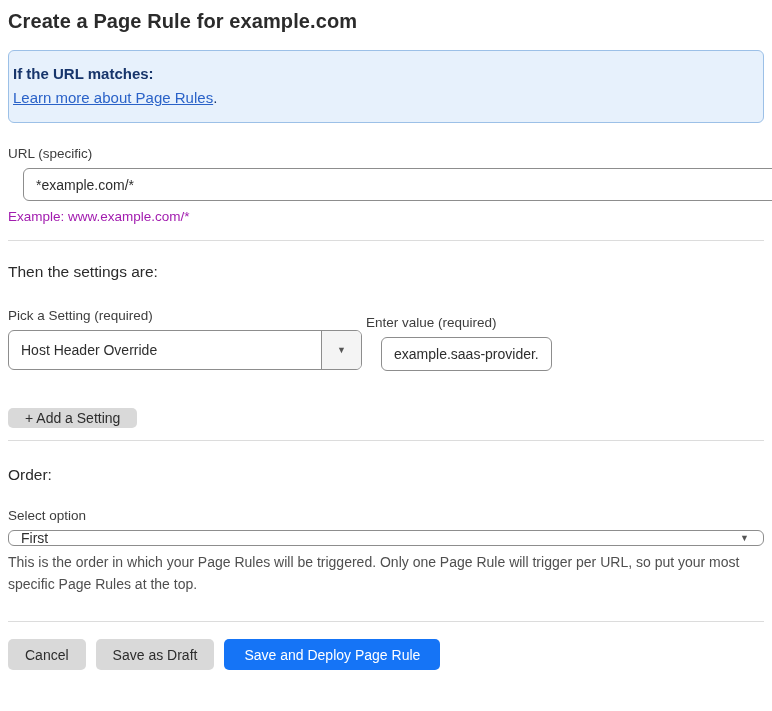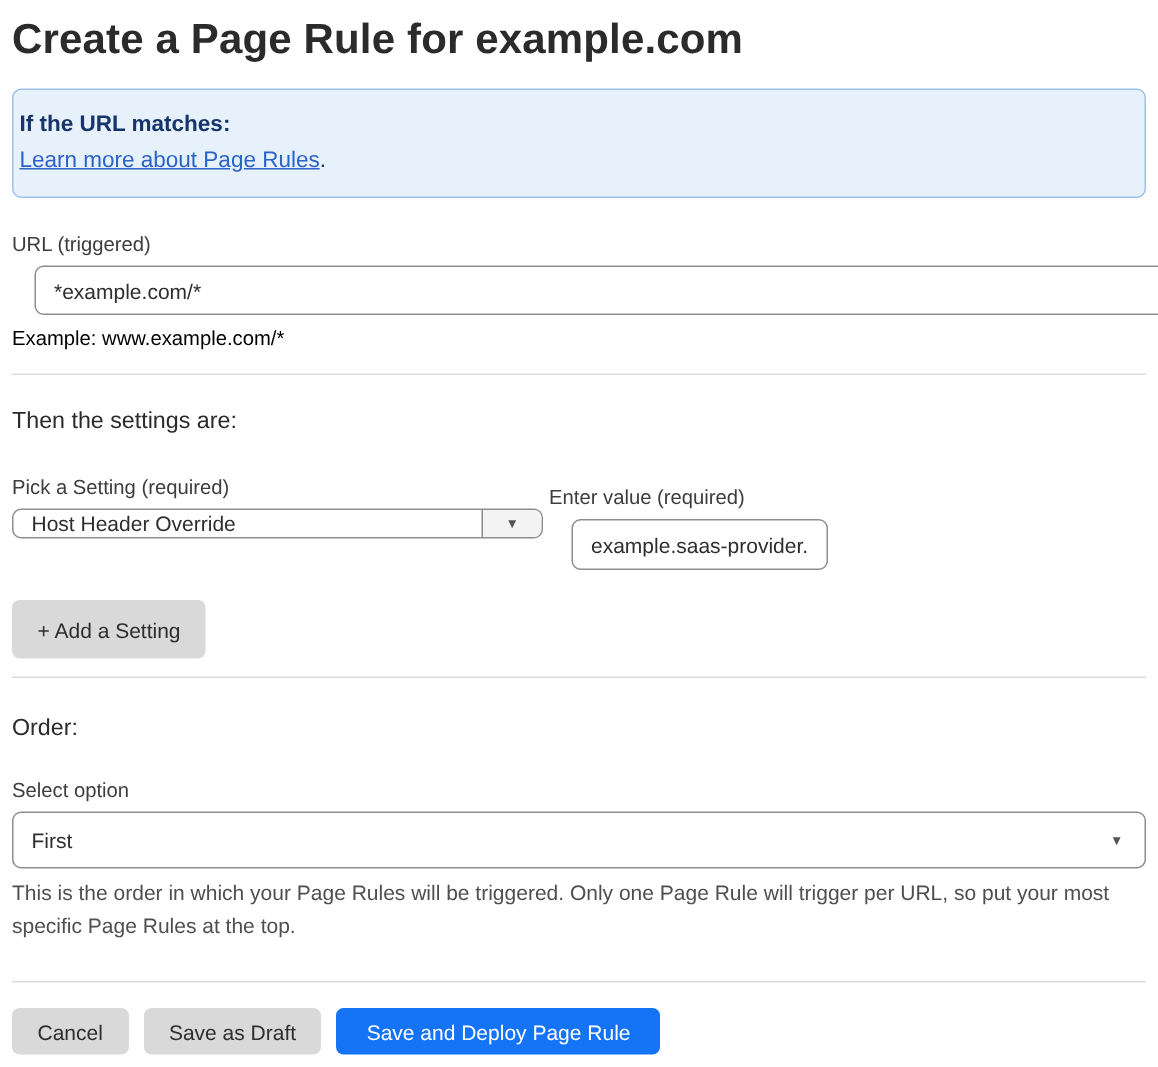--- a/index.html
+++ b/index.html
@@ -5,21 +5,21 @@
   * { box-sizing: border-box; margin: 0; padding: 0; }
   html, body { background: #ffffff; }
   body {
     width: 772px;
     min-height: 711px;
     font-family: "Liberation Sans", sans-serif;
     color: #2d2d2d;
     padding: 8px 8px 12px 8px;
   }
   .page-title {
-    font-size: 28px;
+    font-size: 20px;
     font-weight: 700;
     color: #2b2b2b;
     margin: 2px 0 17px 0;
     letter-spacing: 0.1px;
   }
   .info-box {
     background: var(--info-bg, #e7f1fc);
     border: 1px solid var(--info-border, #9cc0e7);
     border-radius: 6px;
     padding: 11px 16px 12px 4px;
@@ -48,21 +48,21 @@
     font-size: 14px;
     font-family: "Liberation Sans", sans-serif;
     color: #2e2e2e;
     width: 100%;
     background: #fff;
     outline: none;
     margin-left: 15px;
   }
   .helper-text {
     font-size: 13.5px;
-    color: #000000;
+    color: #a21caf;
     margin-top: 8px;
   }
   .divider {
     border: none;
     border-top: 1px solid var(--divider, #dcdcdc);
     margin-top: 16px;
   }
   .section-heading {
     font-size: 15.5px;
     font-weight: 400;
@@ -72,21 +72,21 @@
   .settings-row {
     display: flex;
     gap: 4px;
     margin-top: 27px;
   }
   .setting-col { width: 354px; }
   .value-col { margin-top: 7px; }
   .select-box {
     border: 1px solid var(--input-border, #8d8d8d);
     border-radius: 6px;
-    height: 20px;
+    height: 40px;
     display: flex;
     align-items: stretch;
     background: #fff;
     cursor: pointer;
     overflow: hidden;
   }
   .select-box .select-value {
     flex: 1;
     font-size: 14px;
     color: #2e2e2e;
@@ -115,25 +115,25 @@
     font-size: 14px;
     font-family: "Liberation Sans", sans-serif;
     cursor: pointer;
     height: 31px;
     padding: 0 17px;
   }
   .btn-secondary {
     background: var(--secondary-button, #d9d9d9);
     color: #2d2d2d;
   }
-  .btn-add { margin-top: 20px; height: 39px; }
+  .btn-add { margin-top: 37px; height: 20px; }
   .order-section-heading { margin-top: 25px; }
   .order-select-label { margin-top: 24px; margin-bottom: 7px; }
   .order-select {
-    height: 38px;
+    height: 16px;
     width: 100%;
   }
   .order-select .plain-arrow {
     display: flex;
     align-items: center;
     padding-right: 14px;
   }
   .order-helper {
     font-size: 14px;
     color: var(--helper-text, #4f4f4f);
@@ -159,21 +159,21 @@
 <h1 class="page-title">Create a Page Rule for example.com</h1>
 
 <div class="info-box">
   <div class="info-heading">If the URL matches:</div>
   <div>
     <a class="info-link">Learn more about Page Rules</a><span>.</span>
   </div>
 </div>
 
 <div class="url-section">
-  <label class="field-label">URL (triggered)</label>
+  <label class="field-label">URL (specific)</label>
   <input class="text-input" type="text" value="*example.com/*" style="">
   <div class="helper-text">Example: www.example.com/*</div>
 </div>
 
 <hr class="divider">
 
 <div class="section-heading">Then the settings are:</div>
 
 <div class="settings-row">
   <div class="setting-col">

